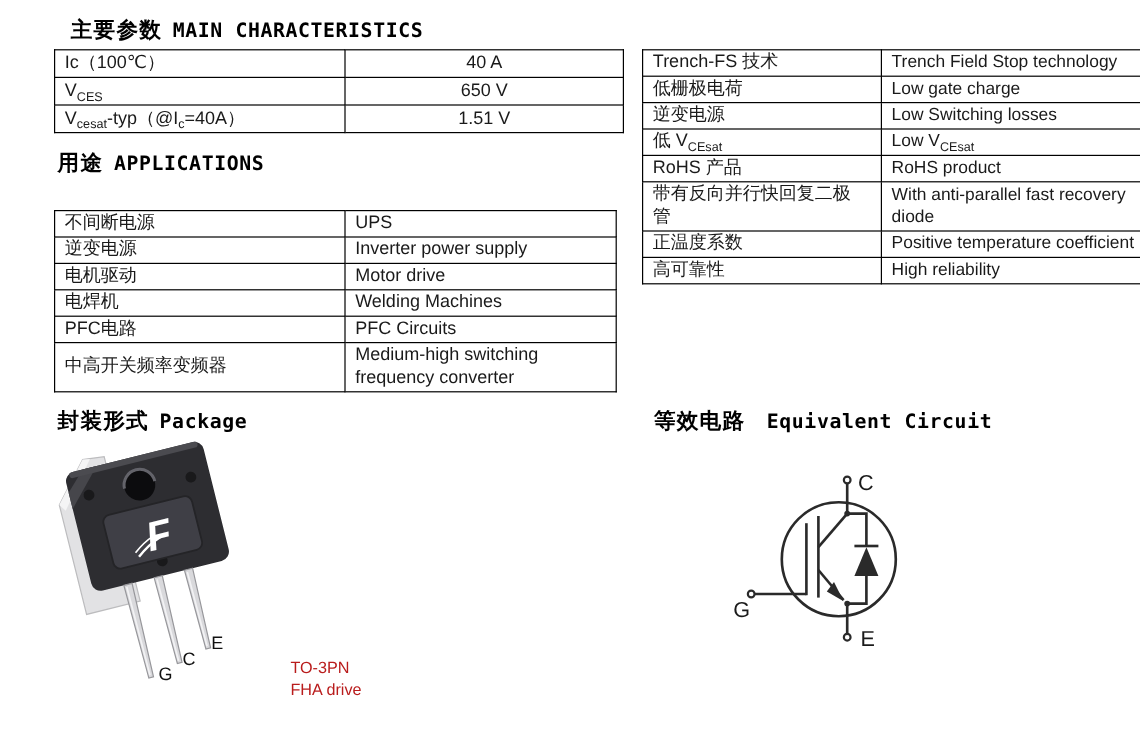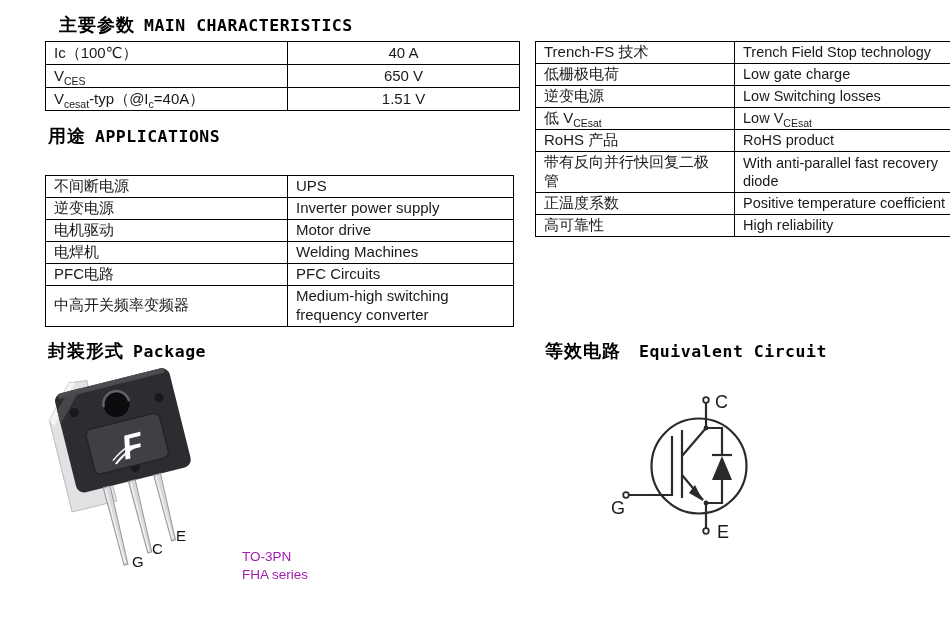--- a/index.html
+++ b/index.html
@@ -34,21 +34,21 @@
   #tbl-app td{height:19px;}
   #tbl-app td.c1{width:225px;}
   #tbl-app td.c2{width:213px;padding-right:4px;}
 
   
   #tbl-feat{left:535px;top:41px;width:392px;}
   #tbl-feat td{height:19px;}
   #tbl-feat td.c1{width:170px;padding-right:20px;}
   #tbl-feat td.c2{width:222px;font-size:14.5px;padding-right:3px;}
 
-  .smalltext{position:absolute;font-size:13.5px;color:#a21caf;line-height:18px;}
+  .smalltext{position:absolute;font-size:13.5px;color:#b91c1c;line-height:18px;}
   svg text{font-family:"Liberation Sans","DejaVu Sans",sans-serif;}
 </style>
 </head>
 <body>
 
 <div id="page">
 
   <div class="heading" style="left:48px;top:13px;margin-left:11px;">
     <span class="zh">主要参数</span>
     <span class="en">MAIN CHARACTERISTICS</span>
@@ -181,21 +181,21 @@
       <line x1="102" y1="114" x2="103" y2="178" stroke="#f2f2f4" stroke-width="1.4"></line>
     </g>
 
     <text x="94" y="209" font-size="15" fill="#111" font-family="'Liberation Serif',serif">G</text>
     <text x="114" y="196" font-size="15" fill="#111" font-family="'Liberation Serif',serif">C</text>
     <text x="138" y="183" font-size="15" fill="#111" font-family="'Liberation Serif',serif">E</text>
   </svg>
 
   <div class="smalltext" style="left:242px;top:548px;">
     <div>TO-3PN</div>
-    <div>FHA series</div>
+    <div>FHA drive</div>
   </div>
 
   <div class="heading wide-gap" style="left:545px;top:339px;">
     <span class="zh">等效电路</span>
     <span class="en">Equivalent Circuit</span>
   </div>
 
   <svg style="position:absolute;left:585px;top:380px;" width="235" height="175" viewBox="0 0 235 175">
     <g stroke="#2a2a2a" stroke-width="2.2" fill="none">
 

